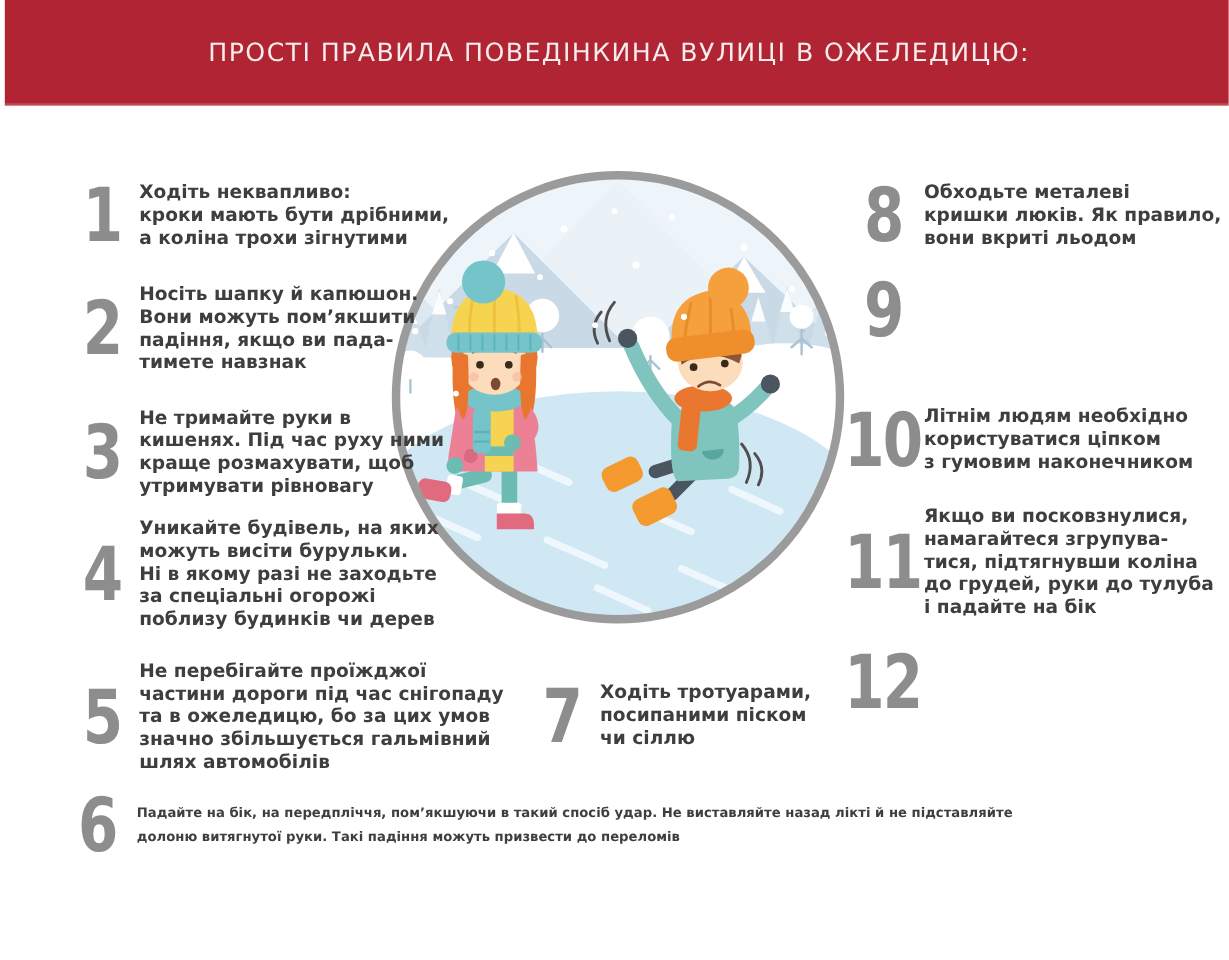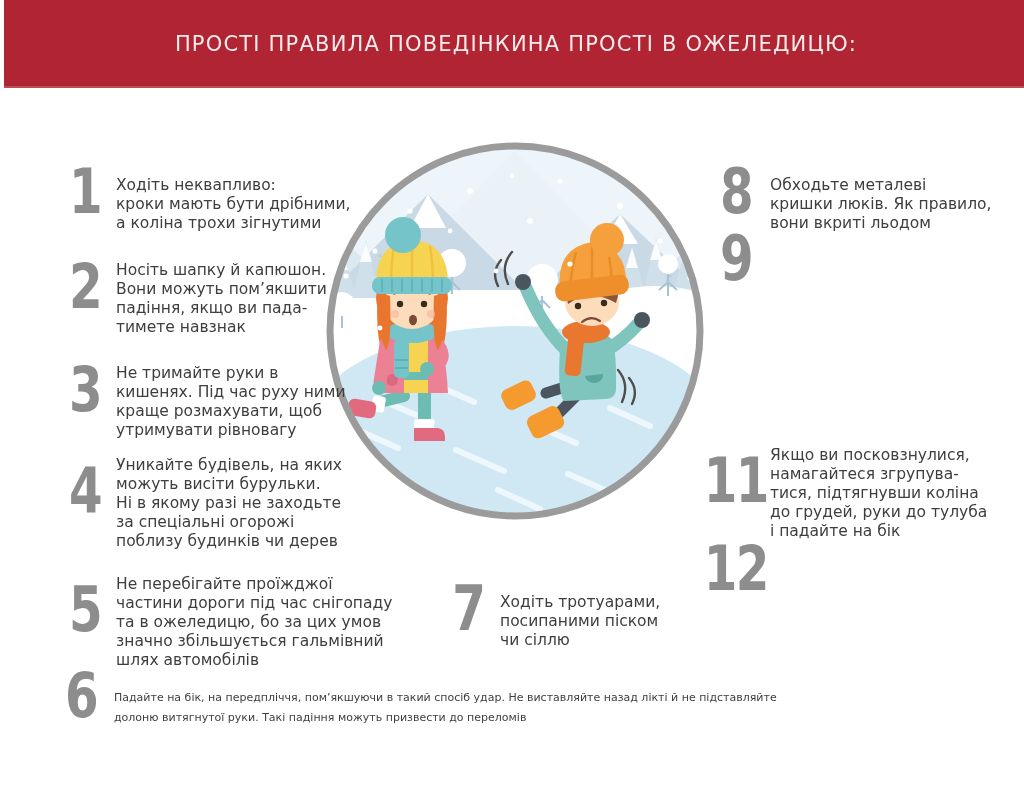--- a/index.html
+++ b/index.html
@@ -11,21 +11,21 @@
           display:flex;align-items:center;justify-content:center;
           box-shadow:inset 0 -2px 0 rgba(255,255,255,.18);}
   .banner .t{color:#f6eceb;font-size:21px;line-height:29px;letter-spacing:1.2px;
              font-weight:500;text-align:center;white-space:nowrap;}
   
   .rule{position:absolute;display:flex;align-items:center;}
   .rule .num{font-weight:bold;color:var(--number,#8d8d8d);font-size:62px;line-height:50px;
              transform:scaleX(.78);transform-origin:center;letter-spacing:-2px;flex:none;
              text-align:center;}
   .rule .txt{font-size:15.5px;line-height:19px;color:var(--text,#3e3e3e);
-             white-space:pre-line;font-weight:400;margin-top:25px;}
+             white-space:pre-line;font-weight:700;}
   .colL .num{width:46px;margin-right:8px;}
   .colR .num{width:62px;margin-right:18px;text-align:right;transform-origin:right center;}
   .r1{left:62px;top:151px;}
   .r2{left:62px;top:236px;}
   .r3{left:62px;top:339px;}
   .r4{left:62px;top:431px;}
   .r5{left:62px;top:550px;}
   .r6{left:58px;top:663px;}
   .r6 .num{width:46px;margin-right:10px;}
   .r6 .txt{font-size:11px;line-height:20px;max-width:910px;}
@@ -39,21 +39,21 @@
   
   .scene{position:absolute;left:320px;top:136px;width:390px;height:390px;}
 </style>
 </head>
 <body>
 
 <div class="page">
 
   <div class="banner">
     <div class="t">ПРОСТІ ПРАВИЛА ПОВЕДІНКИ</div>
-    <div class="t">НА ПРОСТІ В ОЖЕЛЕДИЦЮ:</div>
+    <div class="t">НА ВУЛИЦІ В ОЖЕЛЕДИЦЮ:</div>
   </div>
 
   <svg class="scene" viewBox="0 0 390 390" aria-hidden="true">
     <defs>
         <clipPath id="cc">
           <circle cx="195" cy="195" r="182"></circle>
         </clipPath>
       </defs>
     <g clip-path="url(#cc)">
       <rect x="0" y="0" width="390" height="390" fill="#edf4fa"></rect>
@@ -278,20 +278,26 @@
 
   <div class="rule colR r8">
     <div class="num">8</div>
     <div class="txt">Обходьте металеві
 кришки люків. Як правило,
 вони вкриті льодом</div>
   </div>
   <div class="rule colR r9">
     <div class="num">9</div>
   </div>
+  <div class="rule colR r10">
+    <div class="num">10</div>
+    <div class="txt">Літнім людям необхідно
+користуватися ціпком
+з гумовим наконечником</div>
+  </div>
   <div class="rule colR r11">
     <div class="num">11</div>
     <div class="txt">Якщо ви посковзнулися,
 намагайтеся згрупува-
 тися, підтягнувши коліна
 до грудей, руки до тулуба
 і падайте на бік</div>
   </div>
   <div class="rule colR r12">
     <div class="num">12</div>

